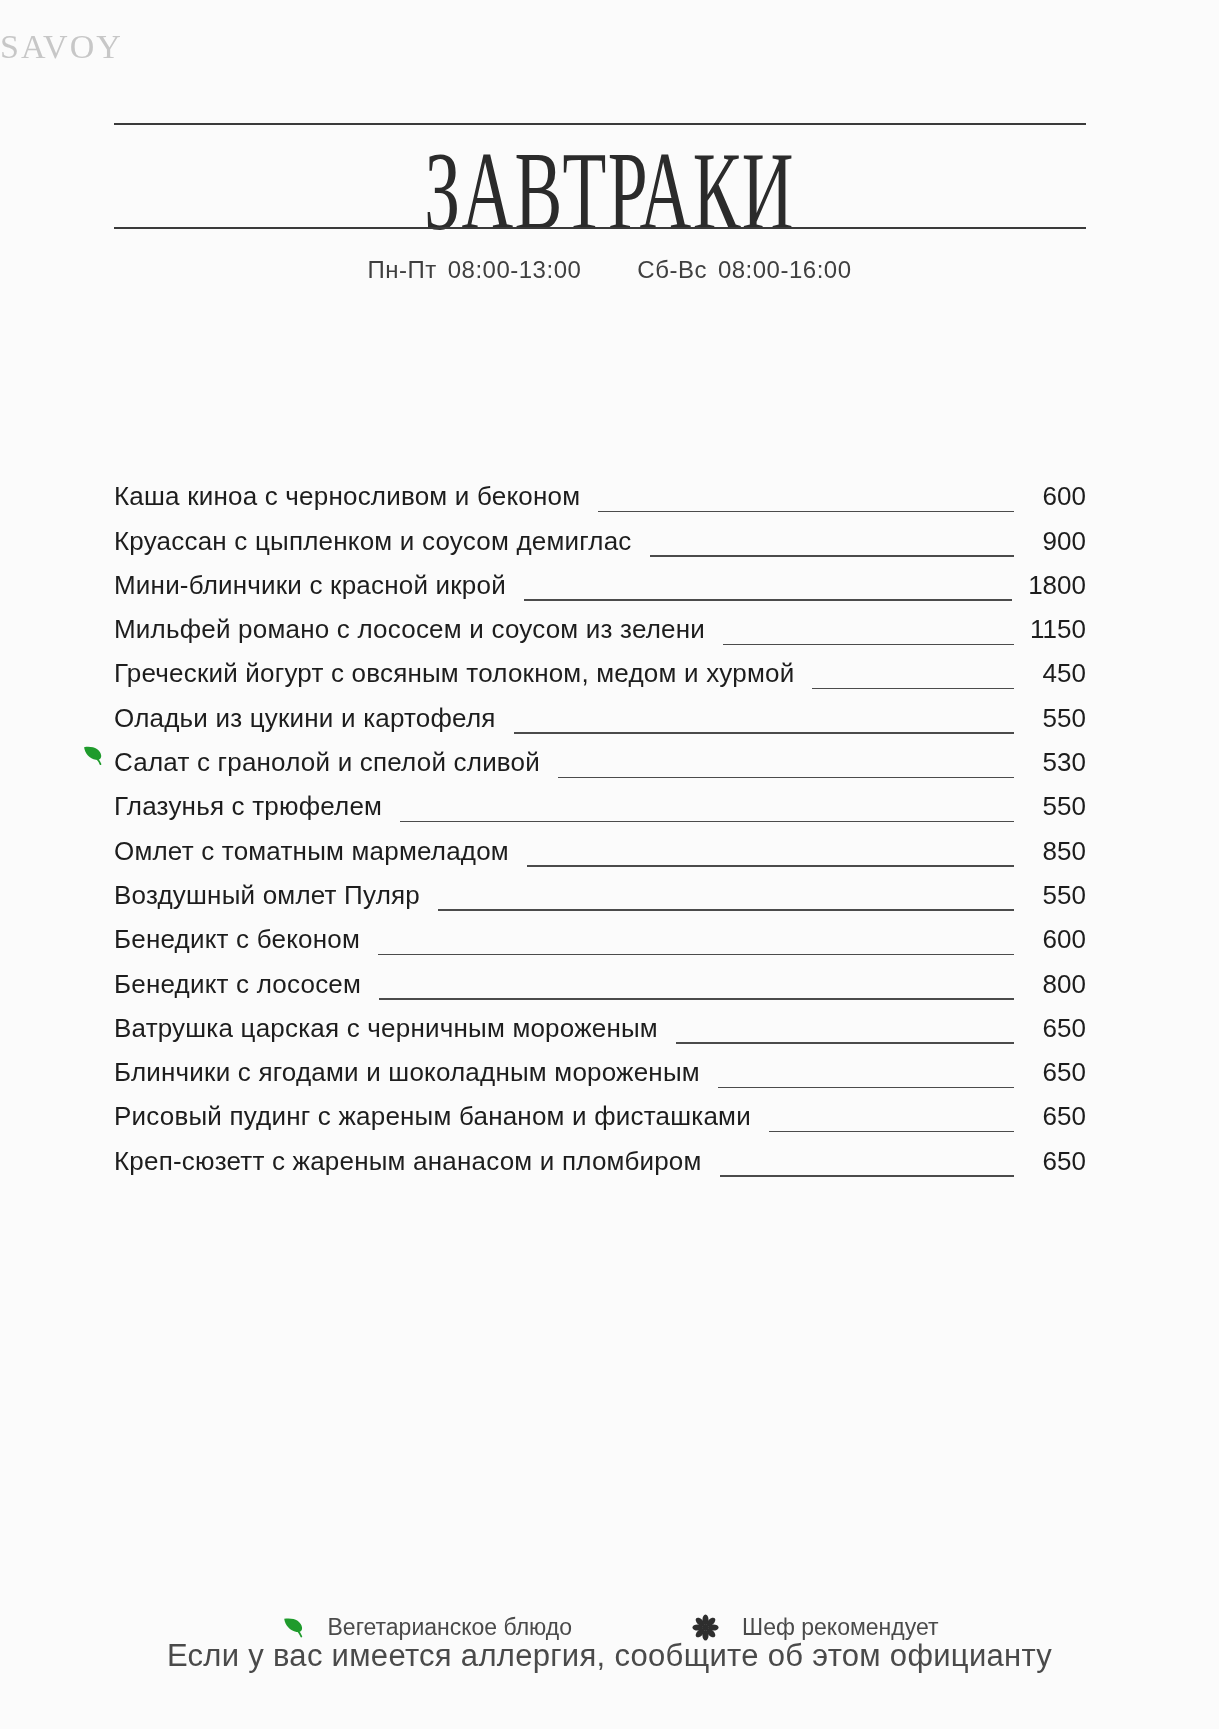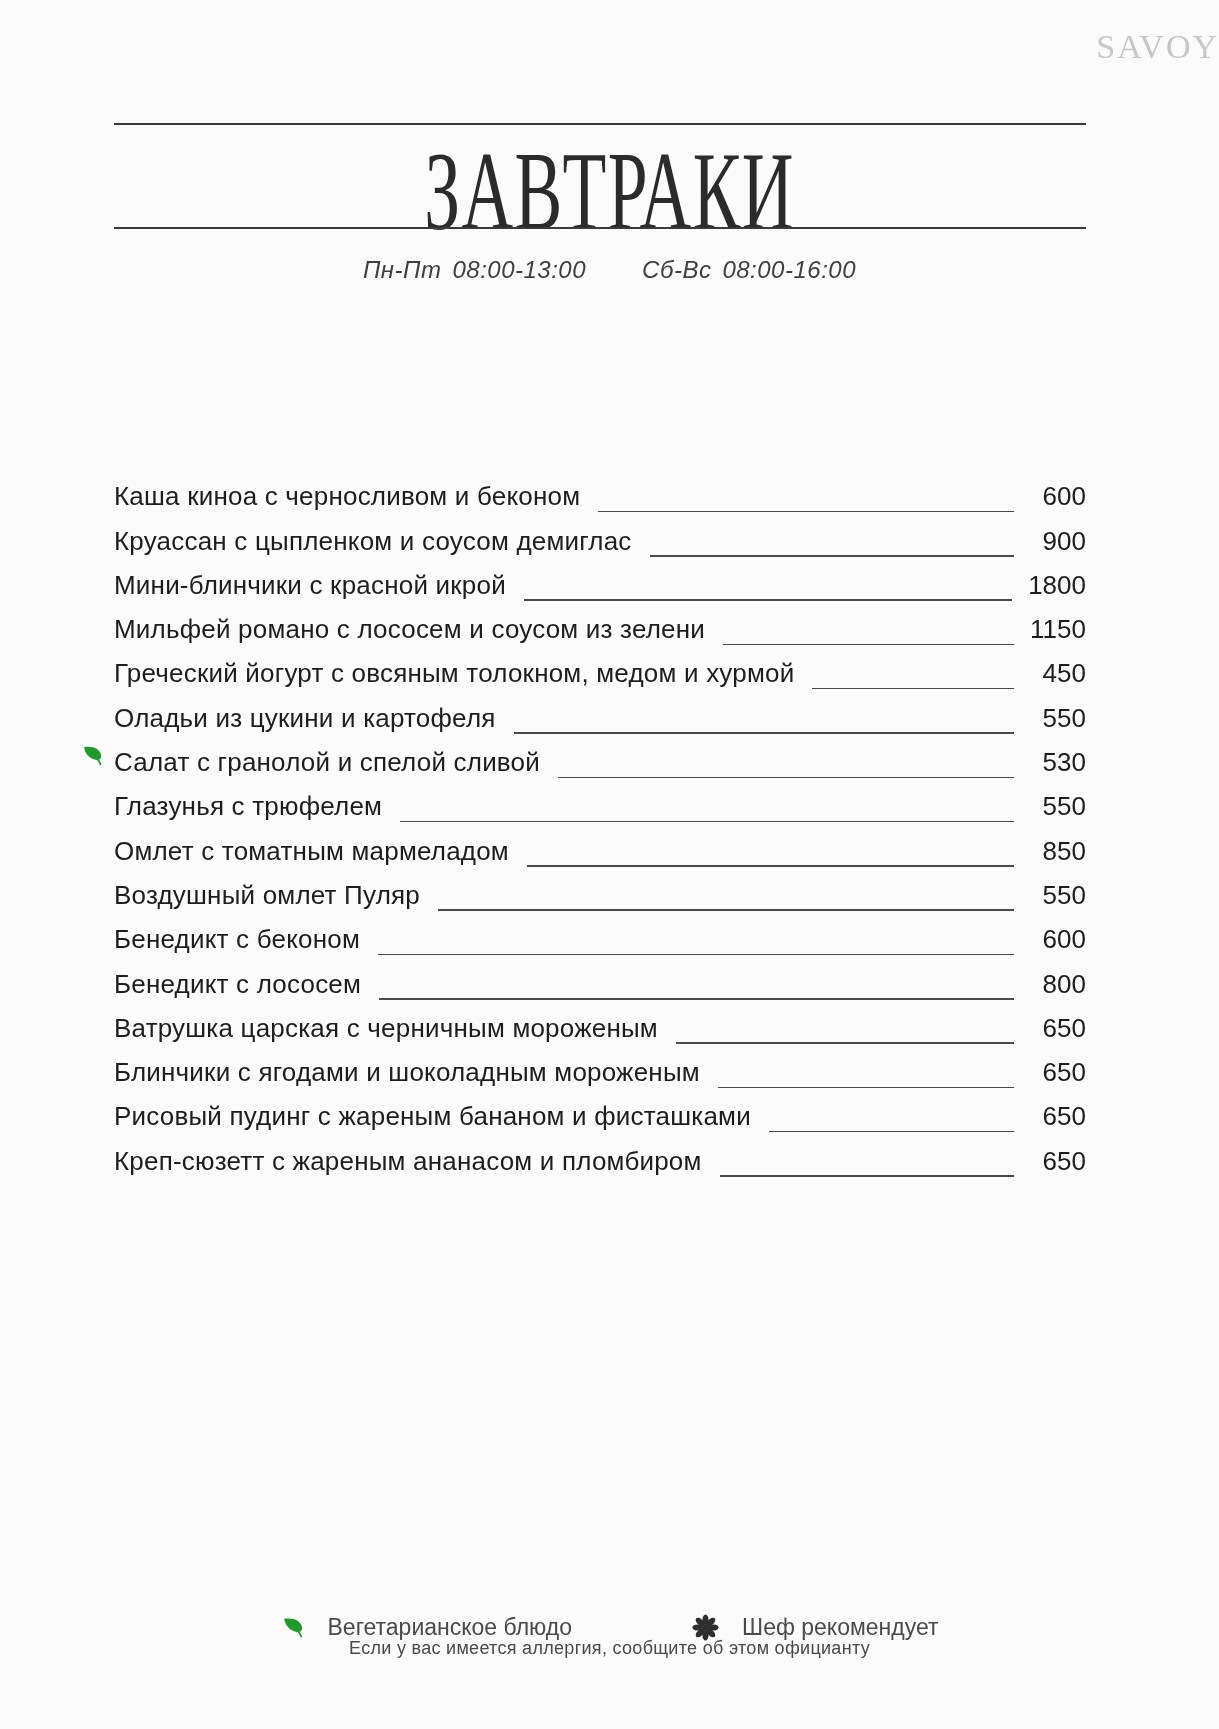--- a/index.html
+++ b/index.html
@@ -7,21 +7,21 @@
     position:relative;
     width:1219px;height:1729px;
     margin:0 auto;
     background:#fbfbfb;
     font-family:"Liberation Sans", sans-serif;
     overflow:hidden;
   }
   
   .logo{
     position:absolute;top:30px;left:0;width:100%;
-    text-align:right;
+    text-align:left;
     font-family:"Liberation Serif", serif;
     font-size:34px;line-height:1;
     letter-spacing:2px;
     color:#c7c7c7;
   }
   .rule{
     position:absolute;left:114px;width:972px;height:0;
     border-top:2px solid #3a3a3a;
   }
   .rule-top{top:123px;}
@@ -35,21 +35,21 @@
     color:#2b2b2b;
     transform:scaleX(0.64);
     transform-origin:50% 50%;
     white-space:nowrap;
   }
   .hours{
     position:absolute;top:256px;left:0;width:100%;
     display:flex;justify-content:center;gap:56px;
     font-size:24px;color:#3f3f3f;letter-spacing:.5px;
   }
-  .hours-block{display:flex;gap:11px;white-space:nowrap;font-style:italic;}
+  .hours-block{display:flex;gap:11px;white-space:nowrap;}
   
   .menu-list{
     position:absolute;top:468px;left:114px;width:972px;
   }
   .menu-row{
     position:relative;
     height:44.3px;
     display:flex;align-items:flex-end;
   }
   .dish-name{
@@ -78,21 +78,21 @@
     font-size:23px;color:#4a4a4a;
   }
   .legend-item{display:flex;align-items:center;gap:23px;white-space:nowrap;}
   .legend-leaf,.legend-chef{display:inline-block;}
   .legend-leaf{width:24px;height:24px;}
   .legend-chef{width:27px;height:27px;}
   .legend-leaf svg,.legend-chef svg{display:block;width:100%;height:100%;}
   .allergy-note{
     position:absolute;top:1638px;left:0;width:100%;
     text-align:center;
-    font-size:18px;color:#4a4a4a;letter-spacing:.3px;
+    font-size:31px;color:#4a4a4a;letter-spacing:.3px;
   }
 </style>
 </head>
 <body>
 
 <div class="page">
 
   <div class="logo" style="color: rgb(199, 199, 199);">SAVOY</div>
 
   <div class="rule rule-top"></div>

